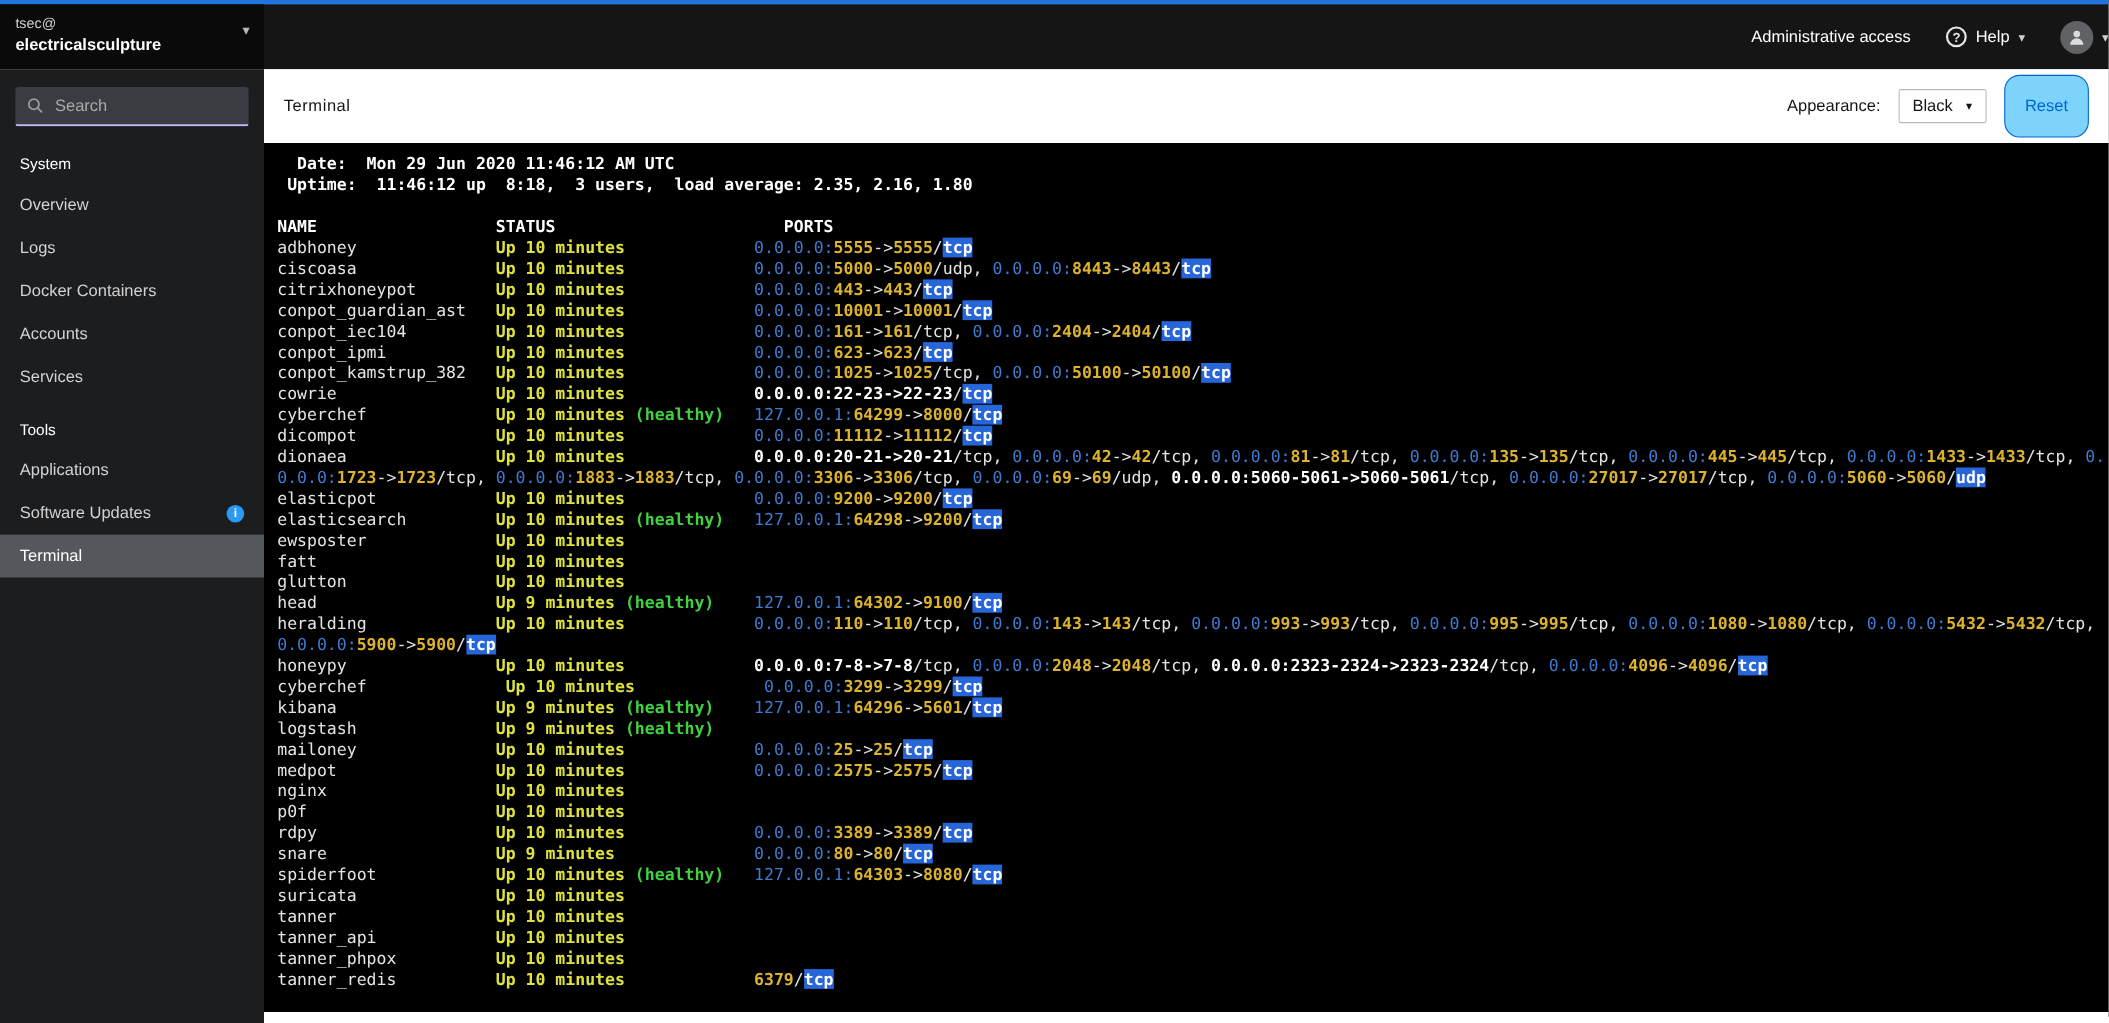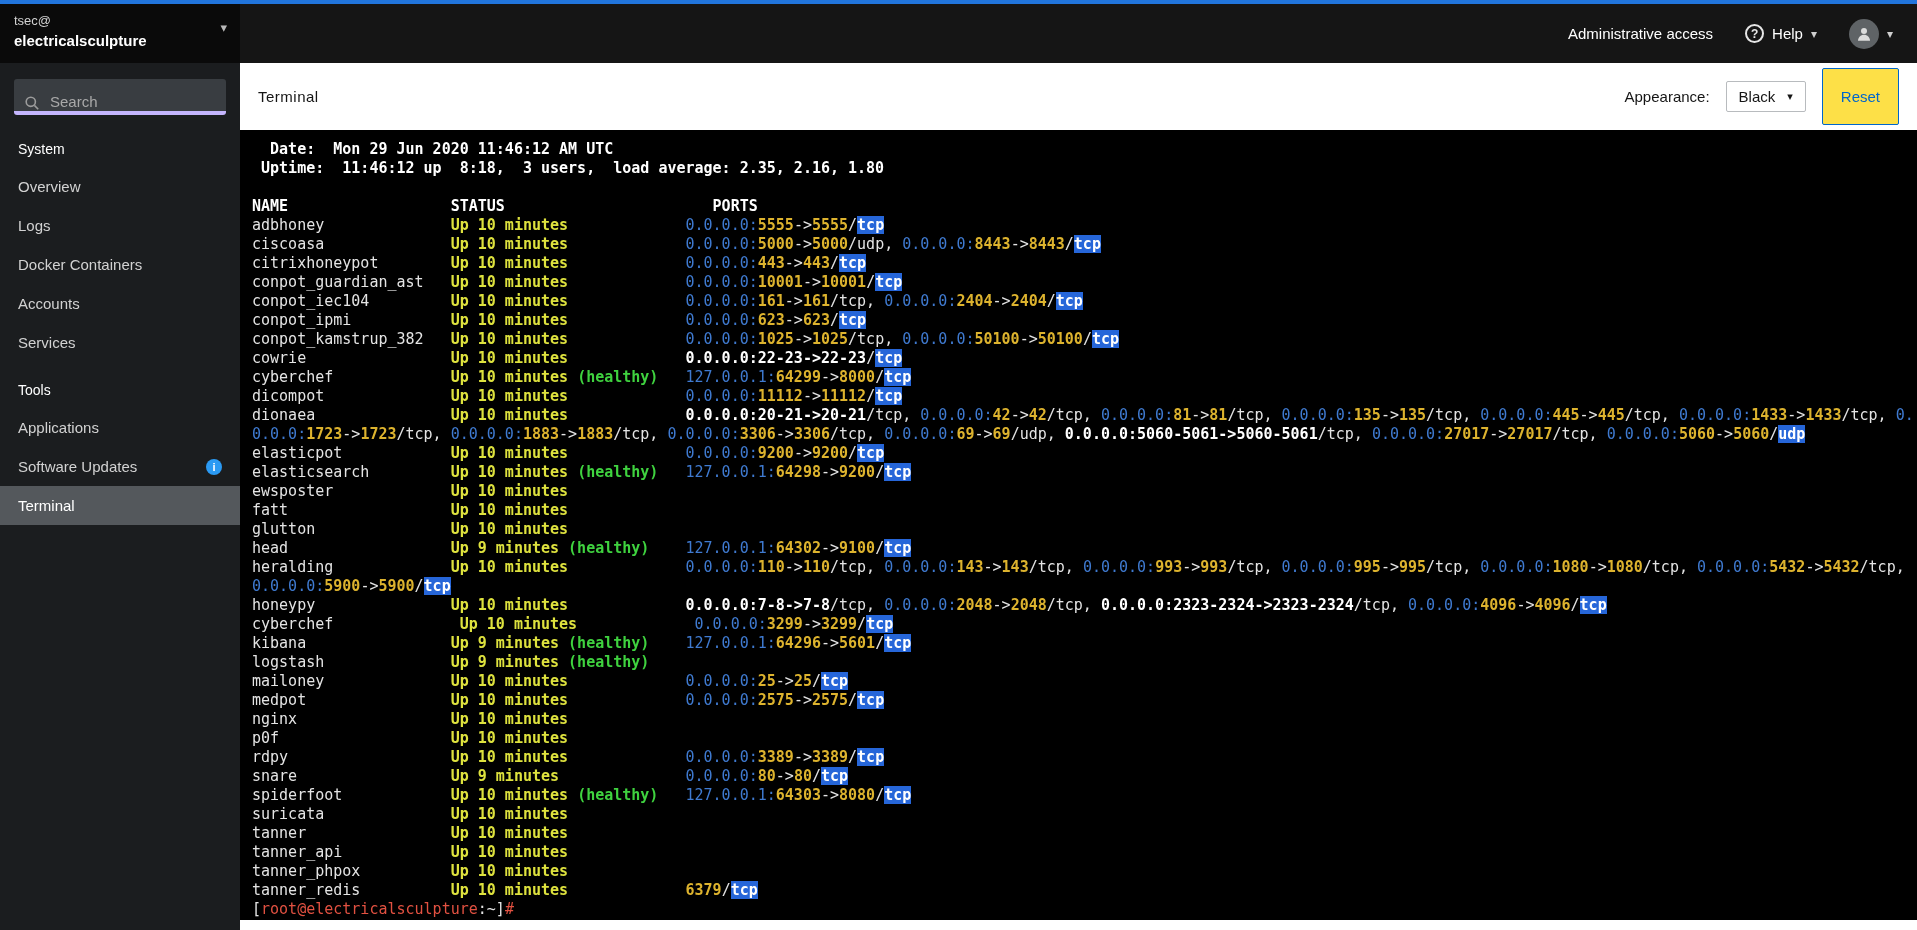--- a/index.html
+++ b/index.html
@@ -17,21 +17,21 @@
   }
   .brand {
     width: 240px; background: #0a0a0a; padding: 9px 14px;
     position: relative; cursor: pointer;
   }
   .brand-user { font-size: 13px; color: #d2d2d2; line-height: 1.2; }
   .brand-host { font-size: 15px; font-weight: bold; color: #ffffff; margin-top: 3px; }
   .brand-caret { position: absolute; right: 13px; top: 16px; color: #b9b9b9; font-size: 13px; }
   .masthead-right {
     margin-left: auto; display: flex; align-items: center; gap: 32px;
-    padding-right: 24px; color: #ffffff; font-size: 15px;
+    color: #ffffff; font-size: 15px;
   }
   .help-group { display: flex; align-items: center; gap: 8px; cursor: pointer; }
   .help-icon {
     width: 19px; height: 19px; border: 2px solid #e6e6e6; border-radius: 50%;
     display: flex; align-items: center; justify-content: center;
     font-size: 12px; font-weight: bold; color: #e6e6e6;
   }
   .caret { color: #cfcfcf; font-size: 12px; }
   .avatar-group { display: flex; align-items: center; gap: 8px; cursor: pointer; }
   .avatar {
@@ -39,22 +39,22 @@
     display: flex; align-items: center; justify-content: center; overflow: hidden;
   }
 
   
   #sidebar {
     position: absolute; top: 63px; left: 0; width: 240px; bottom: 0;
     background: #1b1d1f;
   }
   .search-wrap {
     margin: 16px 14px 6px; height: 36px; background: #393d41;
-    border-bottom: 4px solid #c4b5fd; border-radius: 3px;
-    display: flex; align-items: flex-end; gap: 8px; padding: 0 10px;
+    border-bottom: 2px solid #c4b5fd; border-radius: 3px;
+    display: flex; align-items: center; gap: 8px; padding: 0 10px;
   }
   .search-input {
     background: transparent; border: none; outline: none;
     color: #e0e0e0; font-size: 15px; width: 100%;
     font-family: "Liberation Sans", sans-serif;
   }
   .search-input::placeholder { color: #a9a9a9; }
   .nav-section-title { color: #ffffff; font-weight: normal; font-size: 14px; padding: 20px 18px 10px; }
   .nav-item {
     display: flex; align-items: center; color: #d2d2d2; font-size: 15px;
@@ -75,22 +75,22 @@
   .page-title { font-size: 15px; color: #151515; letter-spacing: 0.5px; }
   .header-right { margin-left: auto; display: flex; align-items: center; gap: 16px; }
   .appearance-label { font-size: 15px; color: #151515; }
   .select {
     border: 1px solid #b8bbbe; background: #ffffff; border-radius: 2px;
     padding: 6px 12px; font-size: 15px; color: #151515;
     display: flex; align-items: center; gap: 12px; cursor: pointer;
   }
   .select-caret { color: #151515; font-size: 11px; }
   .reset-btn {
-    border: 1px solid #0066cc; color: #0066cc; background: #fde047;
-    font-size: 15px; padding: 19px 18px; border-radius: 2px; cursor: pointer;
+    border: 1px solid #0066cc; color: #0066cc; background: #7dd3fc;
+    font-size: 15px; padding: 19px 18px; border-radius: 14px; cursor: pointer;
     font-family: "Liberation Sans", sans-serif;
   }
 
   
   #terminal {
     position: absolute; top: 130px; left: 240px; right: 0; height: 790px;
     background: #000000; padding: 10px 12px; overflow: hidden;
     font-family: "DejaVu Sans Mono", monospace; font-size: 15px; cursor: text;
   }
   .t-line { white-space: pre; height: 19px; line-height: 19px; }
@@ -223,15 +223,14 @@
       <div class="t-line"><span class="t-w">nginx                 </span><span class="t-y">Up 10 minutes</span></div>
       <div class="t-line"><span class="t-w">p0f                   </span><span class="t-y">Up 10 minutes</span></div>
       <div class="t-line"><span class="t-w">rdpy                  </span><span class="t-y">Up 10 minutes             </span><span class="t-bl">0.0.0.0:</span><span class="t-o">3389</span><span class="t-w">-&gt;</span><span class="t-o">3389</span><span class="t-w">/</span><span class="t-hl">tcp</span></div>
       <div class="t-line"><span class="t-w">snare                 </span><span class="t-y">Up 9 minutes              </span><span class="t-bl">0.0.0.0:</span><span class="t-o">80</span><span class="t-w">-&gt;</span><span class="t-o">80</span><span class="t-w">/</span><span class="t-hl">tcp</span></div>
       <div class="t-line"><span class="t-w">spiderfoot            </span><span class="t-y">Up 10 minutes </span><span class="t-g">(healthy)   </span><span class="t-bl">127.0.0.1:</span><span class="t-o">64303</span><span class="t-w">-&gt;</span><span class="t-o">8080</span><span class="t-w">/</span><span class="t-hl">tcp</span></div>
       <div class="t-line"><span class="t-w">suricata              </span><span class="t-y">Up 10 minutes</span></div>
       <div class="t-line"><span class="t-w">tanner                </span><span class="t-y">Up 10 minutes</span></div>
       <div class="t-line"><span class="t-w">tanner_api            </span><span class="t-y">Up 10 minutes</span></div>
       <div class="t-line"><span class="t-w">tanner_phpox          </span><span class="t-y">Up 10 minutes</span></div>
       <div class="t-line"><span class="t-w">tanner_redis          </span><span class="t-y">Up 10 minutes             </span><span class="t-o">6379</span><span class="t-w">/</span><span class="t-hl">tcp</span></div>
-      <div class="t-line"><span class="t-w">[</span><span class="t-r">root@electricalsculpture</span><span class="t-w">:~]</span><span class="t-r">#</span></div>
     </div>
 </div>
 
 </body></html>

